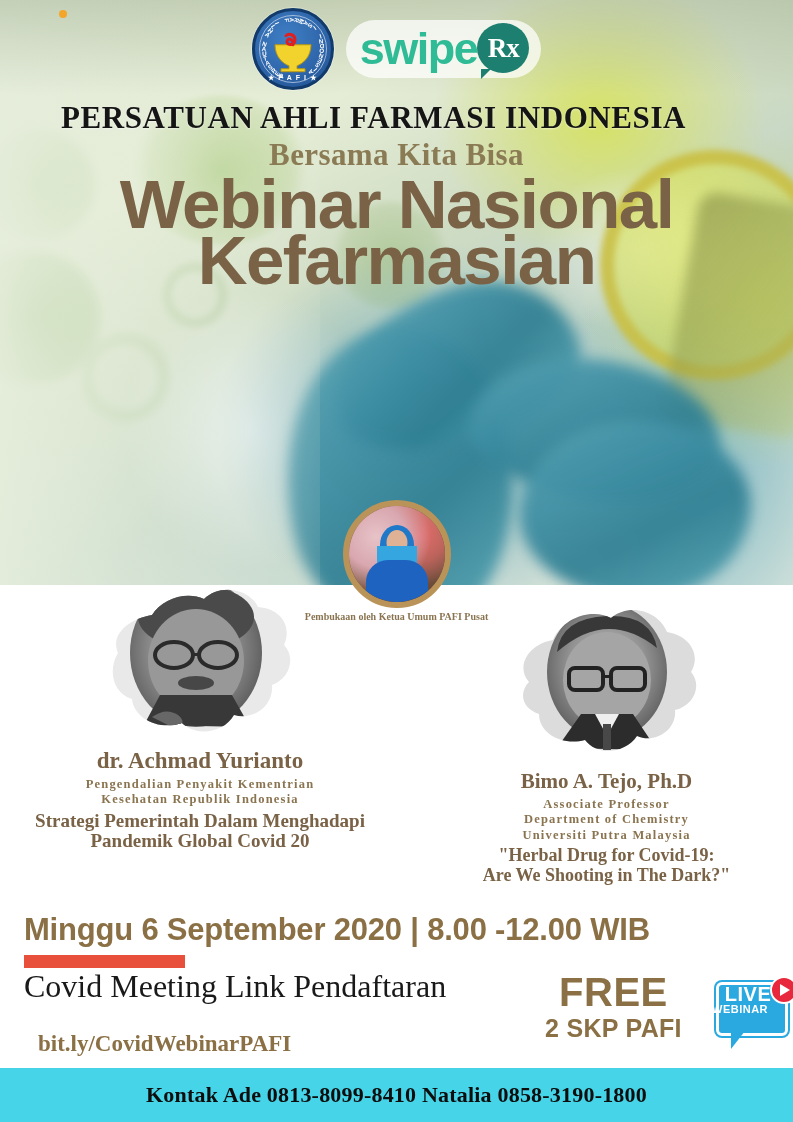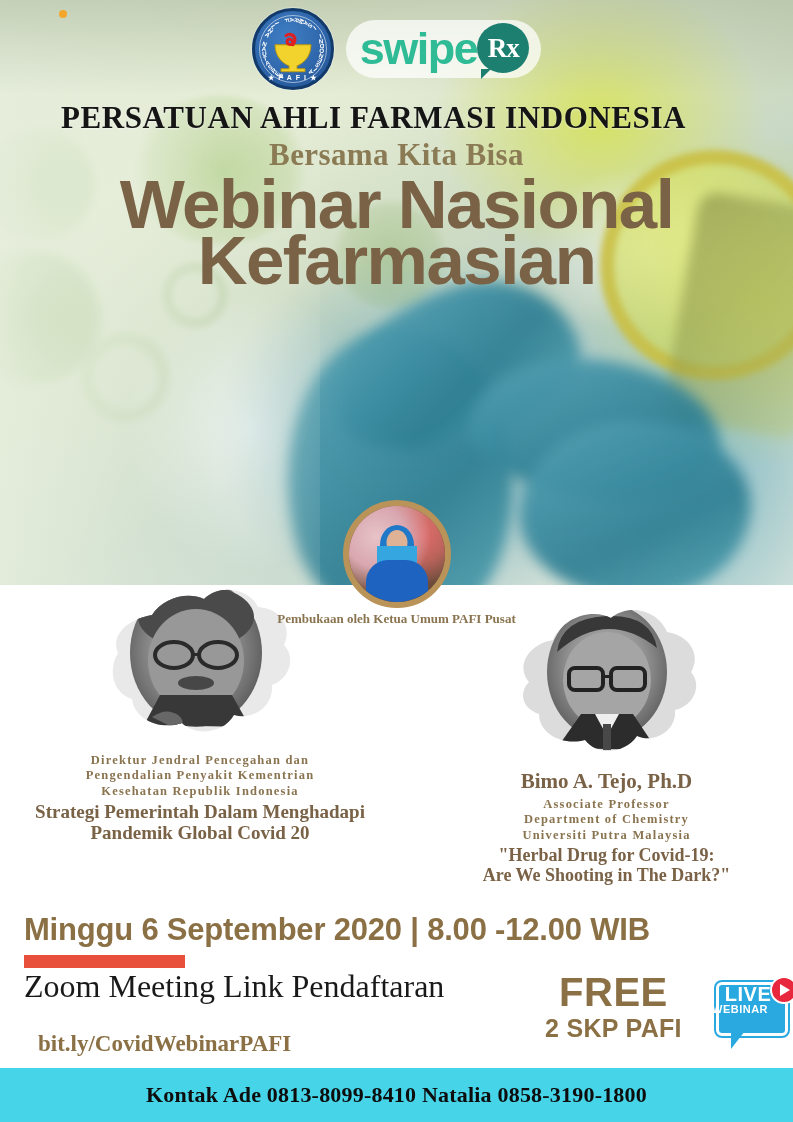--- a/index.html
+++ b/index.html
@@ -206,21 +206,21 @@
     background:#35a6e0;
   }
   .cs-name {
     margin-top:8px;
     font-family:"Liberation Serif", serif; font-weight:700;
     font-size:23px; color:#7a6246;
   }
   .cs-role {
     margin-top:3px;
     font-family:"Liberation Serif", serif; font-weight:700;
-    font-size:13px; color:#8a7450;
+    font-size:10px; color:#8a7450;
   }
 
   
   .body-white {
     position:absolute; left:0; top:585px; width:793px; height:483px;
     background:#ffffff;
   }
 
   
   .side-speaker { position:absolute; text-align:center; z-index:6; }
@@ -457,22 +457,22 @@
             <ellipse cx="74" cy="80" rx="19" ry="13" fill="none" stroke="#2c2a28" stroke-width="4"></ellipse>
             <ellipse cx="118" cy="80" rx="19" ry="13" fill="none" stroke="#2c2a28" stroke-width="4"></ellipse>
             <rect x="92" y="78" width="6" height="3" fill="#2c2a28"></rect>
             <ellipse cx="96" cy="108" rx="18" ry="7" fill="#4a4743"></ellipse>
             <path d="M44 150 L60 120 L132 120 L150 152 Z" fill="#3a3835"></path>
             <path d="M52 142 q14 -10 26 -2 q10 8 -2 14 z" fill="#6b6762"></path>
           </g>
         </svg>
       </div>
     </div>
+    <div class="ss-name ss-name-l">dr. Achmad Yurianto</div>
     <div class="ss-affil">
-      <div>Direktur Jendral Pencegahan dan</div>
       <div>Pengendalian Penyakit Kementrian</div>
       <div>Kesehatan Republik Indonesia</div>
     </div>
     <div class="ss-topic">
       <div>Strategi Pemerintah Dalam Menghadapi</div>
       <div>Pandemik Global Covid  20</div>
     </div>
   </div>
 
   <div class="side-speaker ss-right">
@@ -513,21 +513,21 @@
       <div>Universiti Putra Malaysia</div>
     </div>
     <div class="ss-topic ss-topic-r">
       <div>"Herbal Drug for Covid-19:</div>
       <div>Are We Shooting in The Dark?"</div>
     </div>
   </div>
 
   <div class="dateline">Minggu  6 September  2020 | 8.00 -12.00 WIB</div>
   <div class="redbar"></div>
-  <div class="zoomline">Zoom Meeting  Link  Pendaftaran</div>
+  <div class="zoomline">Covid Meeting  Link  Pendaftaran</div>
   <div class="bitly">bit.ly/CovidWebinarPAFI</div>
 
   <div class="free-wrap">
     <div class="free-big">FREE</div>
     <div class="free-sub">2 SKP PAFI</div>
   </div>
 
   <div class="live-badge">
     <div class="lb-bubble"></div>
     <div class="lb-live">LIVE</div>

